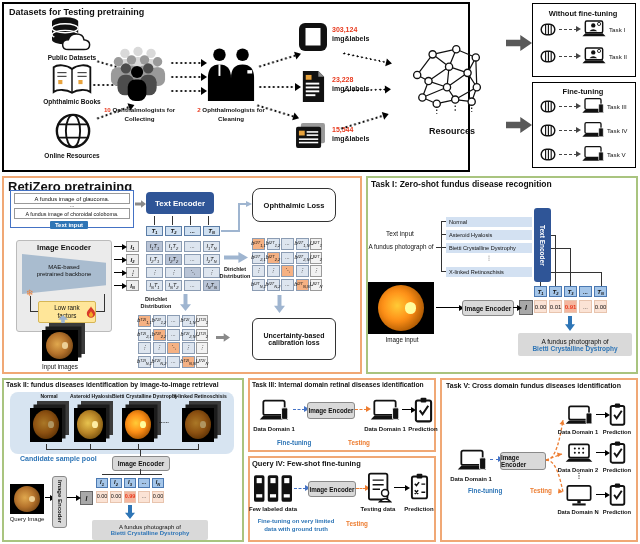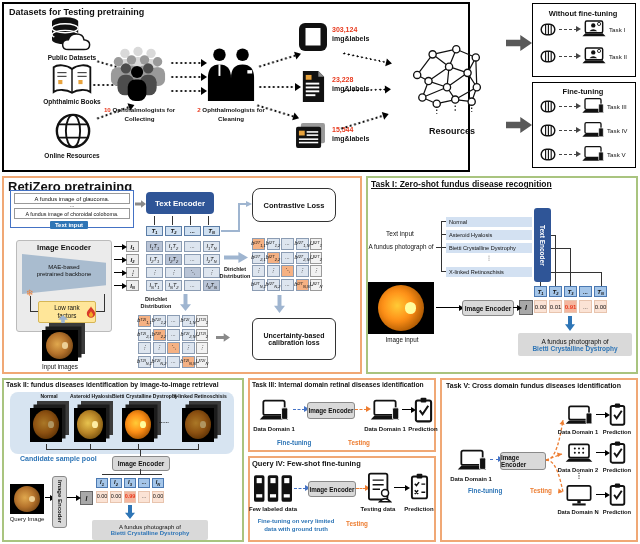--- a/index.html
+++ b/index.html
@@ -497,21 +497,21 @@
         <span>T</span>
         <sub>N</sub>
       </span>
     </div>
   <div class="arrR" style="left:114px;top:246px;width:9px;"></div>
   <div class="arrR" style="left:114px;top:259px;width:9px;"></div>
   <div class="arrR" style="left:114px;top:272px;width:9px;"></div>
   <div class="arrR" style="left:114px;top:285px;width:9px;"></div>
 
   <div class="roundbox" style="left:252px;top:188px;width:82px;height:32px;font-size:7.5px;">
-      <span>Contrastive Loss</span>
+      <span>Ophthalmic Loss</span>
     </div>
   <div class="hline lnB" style="left:221px;top:230px;width:19px;height:2px;"></div>
   <div class="vline lnB" style="left:238px;top:203px;width:2px;height:29px;"></div>
   <div class="arrL2" style="left:238px;top:203px;width:10px;"></div>
 
   <div class="thick-r" style="left:224px;top:252px;width:24px;height:11px;"></div>
   <div class="abs bd c nw" style="left:216px;top:266px;width:38px;font-size:5.5px;">Dirichlet</div>
   <div class="abs bd c nw" style="left:216px;top:273px;width:38px;font-size:5.5px;">Distribution</div>
   <div class="matrix m-bu" style="left: 252px; top: 238px; gap: 1.5px; grid-template-columns: repeat(5, max-content);">
       <span class="mcell hl">
@@ -713,21 +713,21 @@
   <div class="hline" style="left:96px;top:311px;width:8px;height:1px;"></div>
   <div class="vline" style="left:104px;top:294px;width:1px;height:18px;"></div>
 
   <div class="thick-d" style="left:58px;top:315px;width:10px;height:12px;transform:rotate(180deg);"></div>
   <div class="blackbox stack3" style="left:42px;top:330px;width:36px;height:31px;">
     <div class="fund" style="left:4px;top:2px;width:27px;height:27px;"></div>
   </div>
   <div class="abs c nw" style="left:30px;top:363px;width:60px;font-size:6.3px;">Input images</div>
 
   <div class="panel pb-green" style="left:366px;top:176px;width:272px;height:198px;"></div>
-  <div class="abs bd nw" style="left:371px;top:179px;font-size:8.5px;text-decoration:underline;">Task I: Zero-shot fundus disease recognition</div>
+  <div class="abs bd nw" style="left:371px;top:179px;font-size:8.5px;">Task I: Zero-shot fundus disease recognition</div>
   <div class="abs c nw" style="left:364px;top:230px;width:72px;font-size:6.5px;">Text input</div>
   <div class="abs c nw" style="left:362px;top:243px;width:78px;font-size:6.3px;">A fundus photograph of</div>
   <div class="vline" style="left:441px;top:221px;width:1px;height:51px;"></div>
   <div class="hline" style="left:436px;top:247px;width:6px;height:1px;"></div>
   <div class="hline" style="left:441px;top:221px;width:5px;height:1px;"></div>
   <div class="hline" style="left:441px;top:234px;width:5px;height:1px;"></div>
   <div class="hline" style="left:441px;top:247px;width:5px;height:1px;"></div>
   <div class="hline" style="left:441px;top:271px;width:5px;height:1px;"></div>
   <div class="optrow" style="left:446px;top:217px;width:86px;height:10px;font-size:5.6px;">Normal</div>
   <div class="optrow" style="left:446px;top:230px;width:86px;height:10px;font-size:5.6px;">Asteroid Hyalosis</div>

